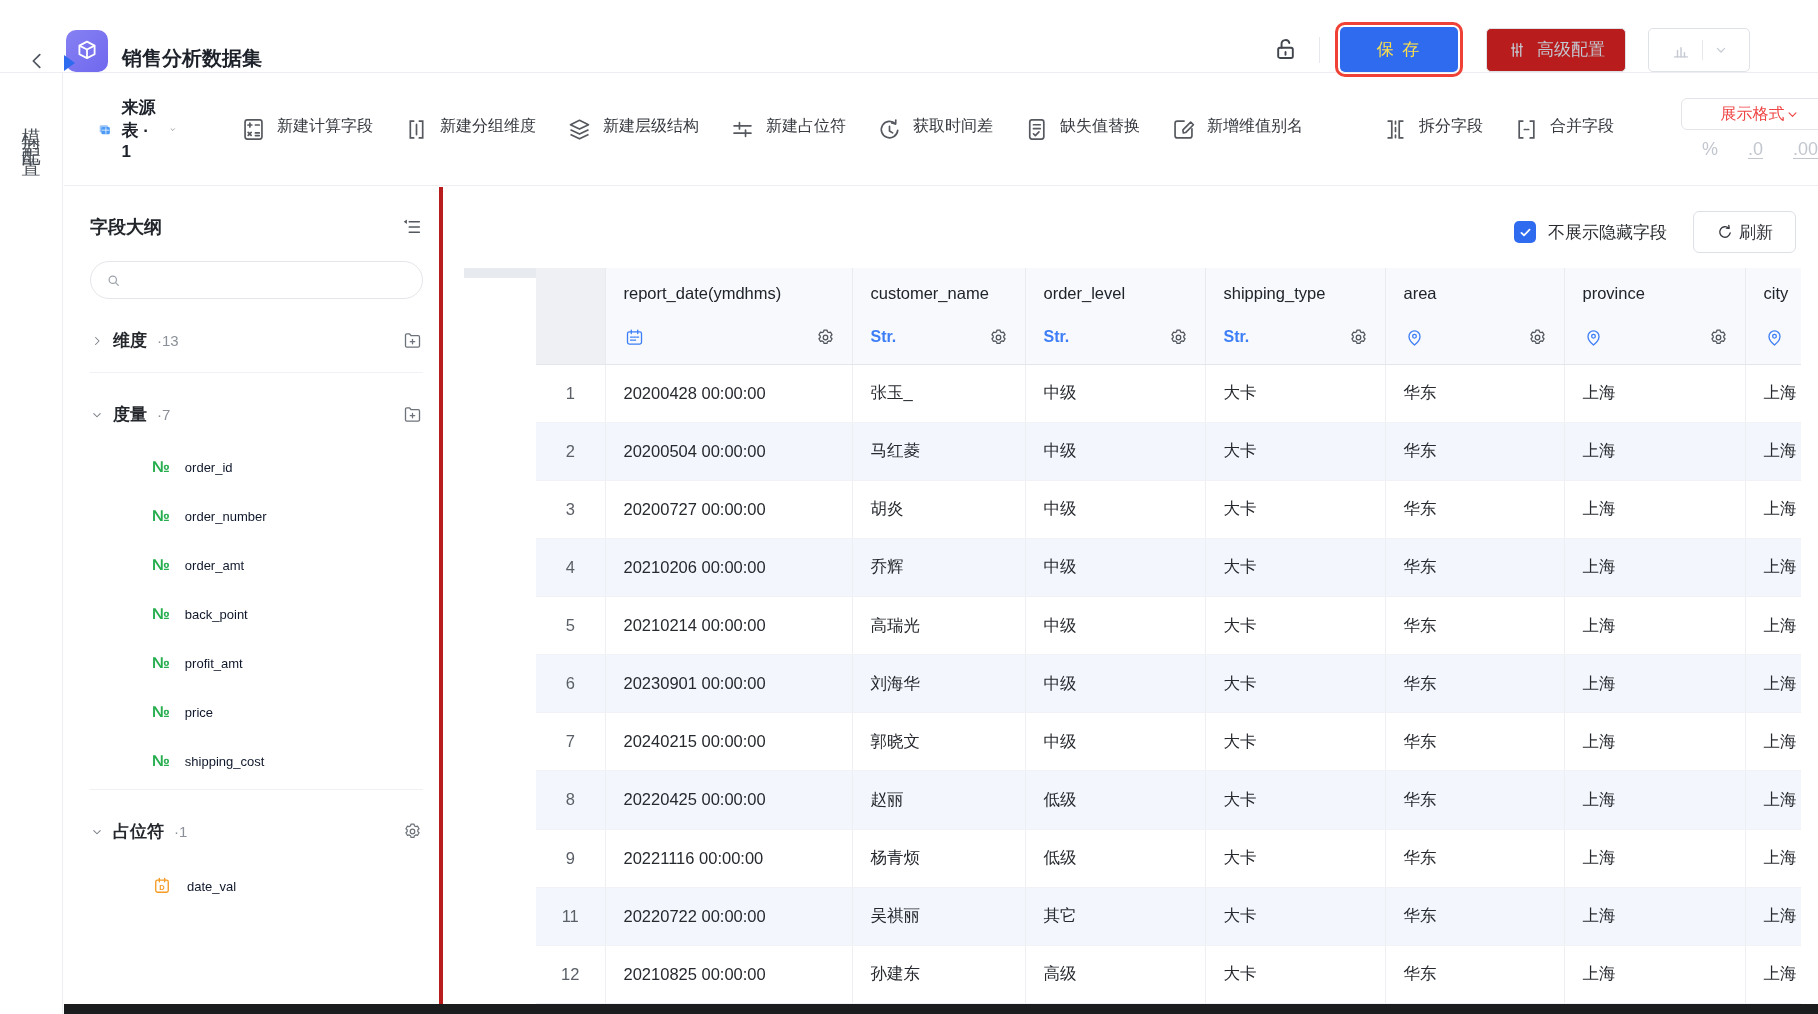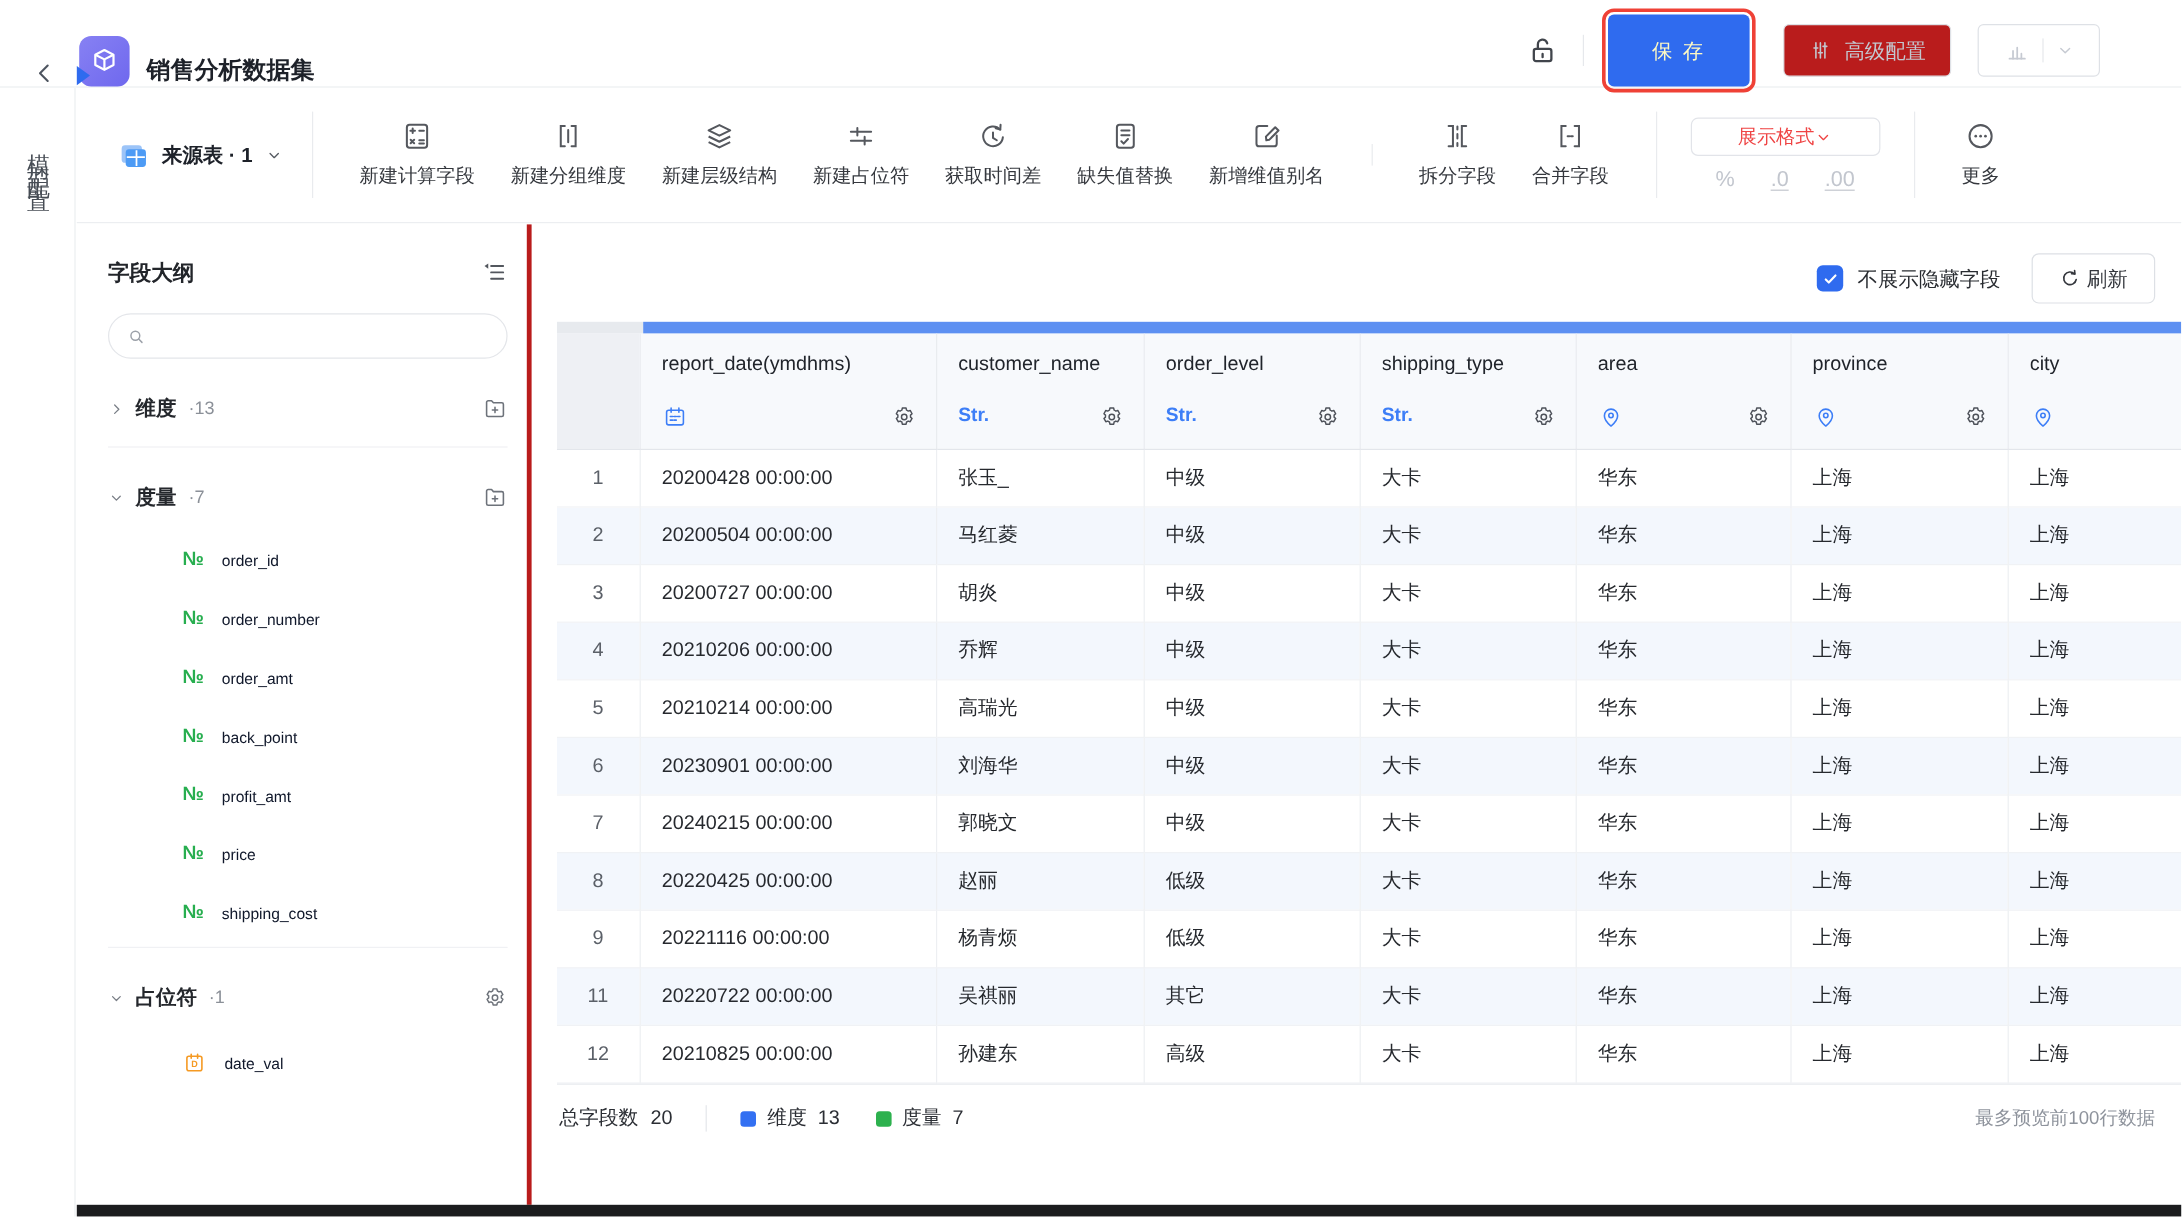--- a/index.html
+++ b/index.html
@@ -13,21 +13,21 @@
   .topbar{position:absolute;top:0;left:0;right:0;height:73px;display:flex;align-items:flex-end;
           padding:0 24px 0 26px;border-bottom:1px solid #eceef1;background:#fff;box-sizing:border-box;z-index:6;}
   .back-btn{width:22px;height:22px;color:#4e5560;cursor:pointer;}
   .dataset-icon{width:42px;height:42px;border-radius:10px;margin-left:18px;flex:none;
                 background:linear-gradient(135deg,#8781f3,#6f68ee);display:flex;align-items:center;justify-content:center;}
   .dataset-icon .icon{width:26px;height:26px;}
   .page-title{font-size:20px;font-weight:700;margin-left:14px;color:#1d2129;}
   .topbar-right{margin-left:auto;display:flex;align-items:center;}
   .lock-btn{width:27px;height:27px;color:#41454c;}
   .v-div{width:1px;height:26px;background:#e6e8ec;margin:0 20px;}
-  .save-btn{height:60px;min-width:118px;padding:0 24px;border-radius:5px;color:#fef9c3;font-size:17px;
+  .save-btn{height:45px;min-width:118px;padding:0 24px;border-radius:5px;color:#fde047;font-size:17px;
             letter-spacing:2px;display:flex;align-items:center;justify-content:center;font-weight:500;
             outline:3px solid #ef4136;outline-offset:2px;cursor:pointer;box-sizing:border-box;}
   .adv-btn{height:44px;padding:0 20px;margin-left:28px;border:1px solid #dee1e6;border-radius:5px;
            color:#c3c7cf;font-size:17px;display:flex;align-items:center;gap:10px;background:#b91c1c;box-sizing:border-box;}
   .adv-btn .icon{width:20px;height:20px;}
   .chart-btn{height:44px;width:102px;margin-left:22px;border:1px solid #dee1e6;border-radius:5px;
              display:flex;align-items:center;justify-content:center;color:#c6cad2;box-sizing:border-box;}
   .chart-btn .icon{width:22px;height:22px;}
   .chart-btn .mini-div{width:1px;height:20px;background:#e6e8ec;margin:0 10px;}
   .chart-btn .icon.chev{width:16px;height:16px;}
@@ -42,21 +42,21 @@
 
   
   .toolbar{position:absolute;top:73px;left:64px;right:0;height:113px;background:#fff;border-bottom:1px solid #eceef1;
            display:flex;align-items:center;padding-left:34px;box-sizing:border-box;}
   .source-select{display:flex;align-items:center;gap:10px;cursor:pointer;}
   .source-select .src-ic{width:27px;height:27px;}
   .source-label{font-size:17px;font-weight:600;color:#1d2129;}
   .source-select .chev{width:15px;height:15px;color:#565b62;}
   .tb-div{width:1px;align-self:stretch;margin:20px 24px;background:#e9ebee;}
   .toolbar-groups{display:flex;align-items:center;}
-  .tool{display:flex;flex-direction:column;align-items:center;gap:10px;padding:0 15px;cursor:pointer;}
+  .tool{display:flex;flex-direction:row;align-items:flex-start;gap:10px;padding:0 15px;cursor:pointer;}
   .tool .icon{width:27px;height:27px;color:#55585e;}
   .tool-label{font-size:16px;color:#35383e;white-space:nowrap;}
   .format-col{display:flex;flex-direction:column;align-items:center;gap:9px;padding:0 4px;}
   .format-dropdown{width:158px;height:32px;border:1px solid #e2e4e9;border-radius:6px;color:#ef4444;font-size:16px;
                    display:flex;align-items:center;justify-content:center;padding:0 12px;box-sizing:border-box;}
   .format-dropdown .icon{width:15px;height:15px;}
   .format-btns{display:flex;gap:30px;color:#c2c6ce;font-size:18px;}
   .fmt-btn{cursor:pointer;}
   .fmt-dec{text-decoration:underline;text-underline-offset:3px;}
 
@@ -88,21 +88,21 @@
   .tab{height:40px;padding:0 24px;display:flex;align-items:center;font-size:17px;color:#5c6066;border-radius:6px;cursor:pointer;white-space:nowrap;}
   .tab.active{background:#fff;color:#21242a;font-weight:700;box-shadow:0 1px 3px rgba(0,0,0,.10);}
   .controls-right{margin-left:auto;display:flex;align-items:center;}
   .checkbox{width:22px;height:22px;border-radius:5px;display:flex;align-items:center;justify-content:center;cursor:pointer;flex:none;}
   .checkbox .icon{width:15px;height:15px;}
   .checkbox-label{font-size:17px;color:#292c31;margin-left:12px;}
   .refresh-btn{height:42px;padding:0 22px;margin-left:26px;border:1px solid #dde0e5;border-radius:6px;background:#fff;
                display:flex;align-items:center;gap:5px;font-size:17px;color:#34373d;cursor:pointer;box-sizing:border-box;}
   .refresh-btn .icon{width:18px;height:18px;}
 
-  .table-wrap{margin:15px 0 0 20px;flex:1;display:flex;flex-direction:column;overflow:hidden;}
+  .table-wrap{margin:15px 17px 0 20px;flex:1;display:flex;flex-direction:row;overflow:hidden;}
   .scroll-track{height:10px;display:flex;flex:none;}
   .track-left{width:72px;background:#e7eaee;}
   .track-thumb{flex:1;cursor:pointer;}
 
   table.preview{border-collapse:collapse;table-layout:fixed;width:1354px;font-size:16.5px;flex:none;}
   table.preview thead th{background:#f7f9fc;border-right:1px solid #e9ecef;border-bottom:1px solid #e3e6eb;
                          vertical-align:top;text-align:left;padding:16px 16px 12px 18px;box-sizing:border-box;height:96px;}
   table.preview thead th.corner{background:#eef0f4;padding:0;}
   .col-name{font-size:16.5px;color:#20242b;font-weight:400;white-space:nowrap;overflow:hidden;}
   .col-meta{display:flex;align-items:center;margin-top:22px;height:24px;}

